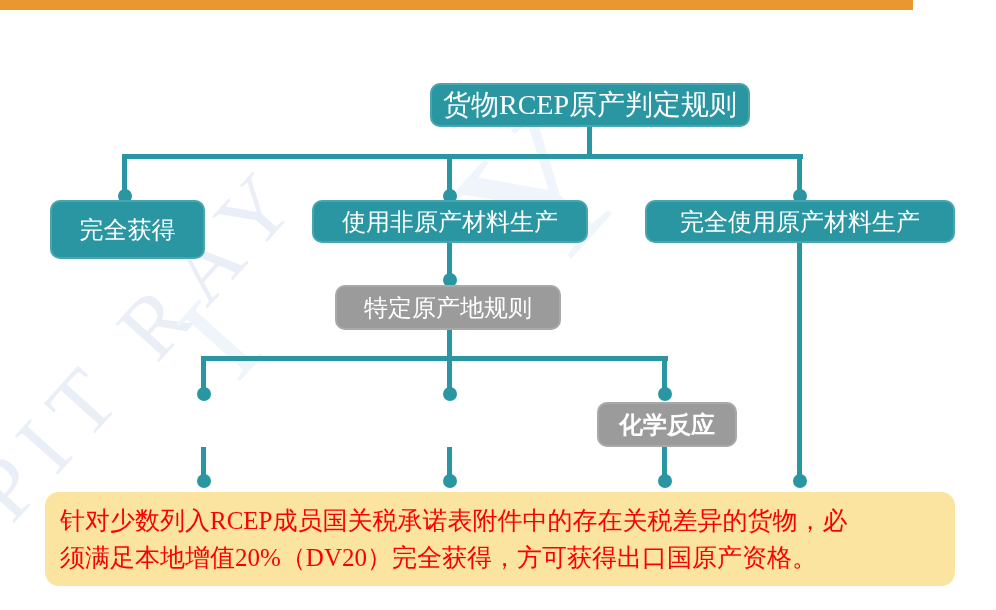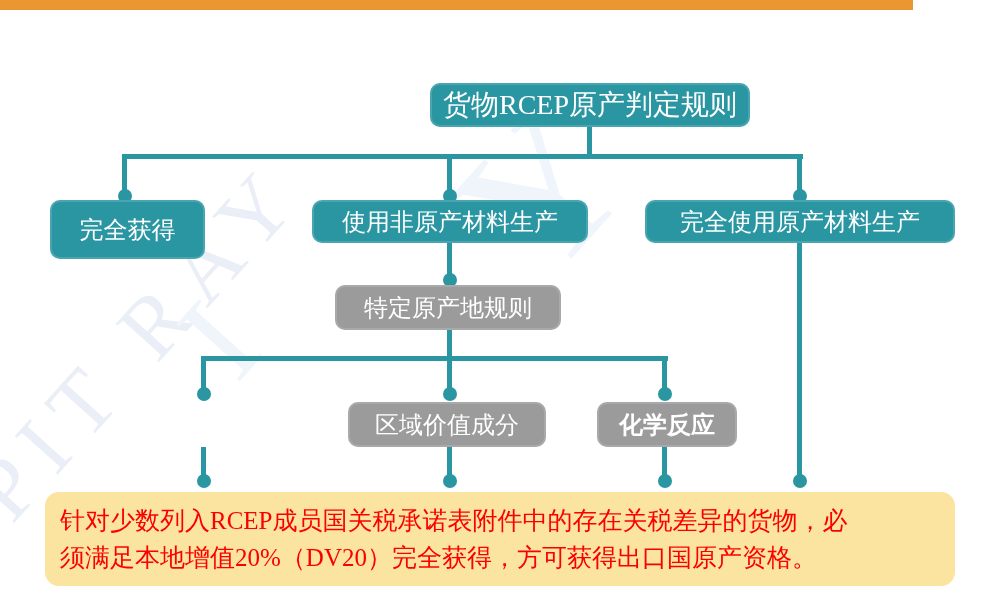--- a/index.html
+++ b/index.html
@@ -84,21 +84,20 @@
   <div class="dot" style="left:197px;top:474px;"></div>
   <div class="dot" style="left:443px;top:474px;"></div>
   <div class="dot" style="left:658px;top:474px;"></div>
   <div class="dot" style="left:793px;top:474px;"></div>
 
   <div class="node teal node-root">货物RCEP原产判定规则</div>
   <div class="node teal node-b1">完全获得</div>
   <div class="node teal node-b2">使用非原产材料生产</div>
   <div class="node teal node-b3">完全使用原产材料生产</div>
   <div class="node gray node-psr">特定原产地规则</div>
-  <div class="node gray node-c2">区域价值成分</div>
   <div class="node gray node-c3">化学反应</div>
 
   <div class="note">
     <div>针对少数列入RCEP成员国关税承诺表附件中的存在关税差异的货物，必</div>
     <div>须满足本地增值20%（DV20）完全获得，方可获得出口国原产资格。</div>
   </div>
 
 </div>
 
 </body></html>

